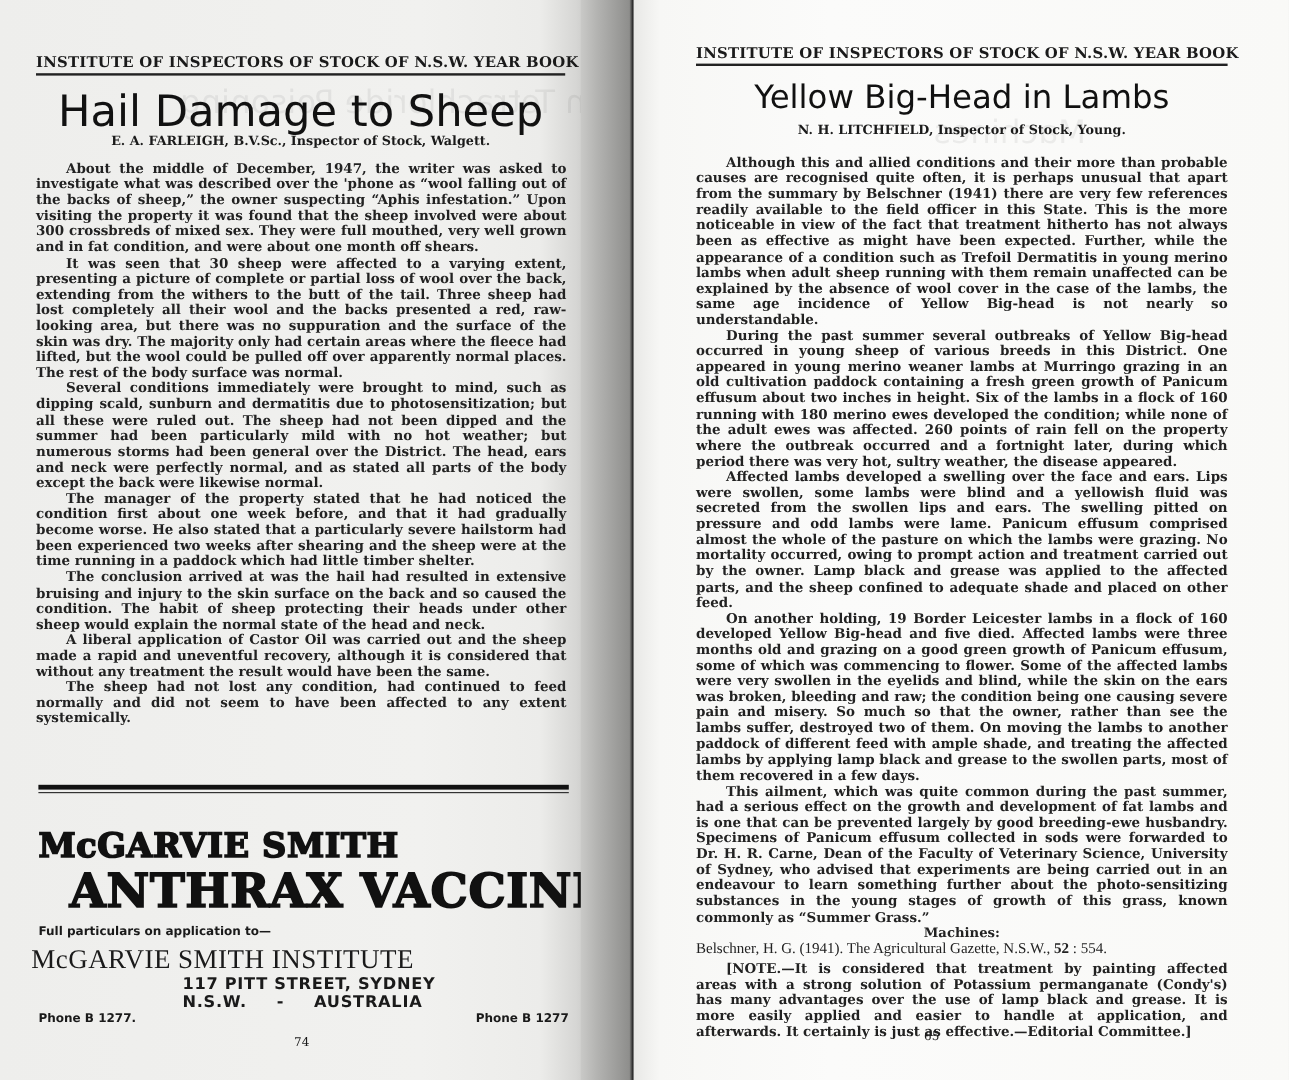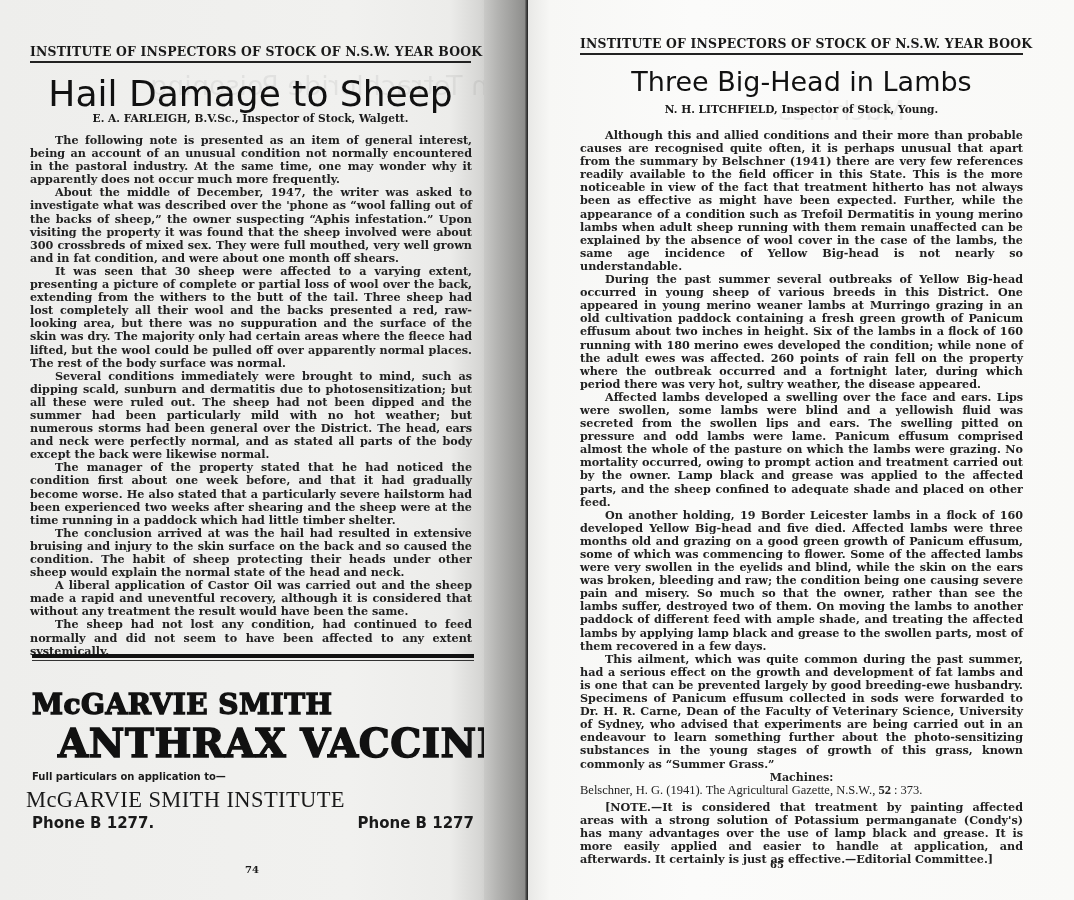--- a/index.html
+++ b/index.html
@@ -84,27 +84,27 @@
     font-family: "Liberation Serif", serif; font-size: 22.5px; text-align: left;
     margin-top: 5px; margin-left: -6px; white-space: nowrap; letter-spacing: 0.4px;
   }
   .ad-addr {
     font-family: "DejaVu Sans", sans-serif; font-weight: bold; font-size: 13.5px;
     line-height: 15px; text-align: left; margin-left: 120px; white-space: nowrap; letter-spacing: 0.6px;
   }
   .ad-addr-row { display: flex; width: 200px; justify-content: space-between; }
   .ad-phone-row {
     position: relative; height: 14px; margin-top: 1px;
-    font-family: "DejaVu Sans", sans-serif; font-weight: bold; font-size: 15px;
+    font-family: "DejaVu Sans", sans-serif; font-weight: bold; font-size: 10px;
   }
   .ad-phone-left { position: absolute; left: 0; top: 0; }
   .ad-phone-right { position: absolute; right: 0; top: 0; }
 
   .page-number {
-    position: absolute; font-weight: bold; font-size: 10px; font-family: "DejaVu Serif", serif;
+    position: absolute; font-weight: normal; font-size: 10px; font-family: "DejaVu Serif", serif;
   }
   .page-left .page-number { left: 245px; top: 864px; }
   .page-right .page-number { left: 242px; top: 859px; }
 
   .bleed-ghost {
     position: absolute; color: rgba(0,0,0,0.06); font-family: "DejaVu Sans", sans-serif;
     font-size: 27px; white-space: nowrap; pointer-events: none; transform: scaleX(-1);
   }
 </style>
 </head>
@@ -113,62 +113,69 @@
 <div class="spread">
 
   <div class="page page-left">
     <div class="bleed-ghost" style="left:150px; top:70px;">Carbon Tetrachloride Poisoning</div>
 
     <div class="running-header">INSTITUTE OF INSPECTORS OF STOCK OF N.S.W. YEAR BOOK</div>
     <div class="article-title">Hail Damage to Sheep</div>
     <div class="byline">E. A. FARLEIGH, B.V.Sc., Inspector of Stock, Walgett.</div>
 
     <div class="body-text">
-      <p>The following note is presented as an item of general interest, being an account of an unusual condition not normally encountered in the pastoral industry. At the same time, one may wonder why it apparently does not occur much more frequently.</p>
       <p>About the middle of December, 1947, the writer was asked to investigate what was described over the 'phone as “wool falling out of the backs of sheep,” the owner suspecting “Aphis infestation.” Upon visiting the property it was found that the sheep involved were about 300 crossbreds of mixed sex. They were full mouthed, very well grown and in fat condition, and were about one month off shears.</p>
       <p>It was seen that 30 sheep were affected to a varying extent, presenting a picture of complete or partial loss of wool over the back, extending from the withers to the butt of the tail. Three sheep had lost completely all their wool and the backs presented a red, raw-looking area, but there was no suppuration and the surface of the skin was dry. The majority only had certain areas where the fleece had lifted, but the wool could be pulled off over apparently normal places. The rest of the body surface was normal.</p>
       <p>Several conditions immediately were brought to mind, such as dipping scald, sunburn and dermatitis due to photosensitization; but all these were ruled out. The sheep had not been dipped and the summer had been particularly mild with no hot weather; but numerous storms had been general over the District. The head, ears and neck were perfectly normal, and as stated all parts of the body except the back were likewise normal.</p>
       <p>The manager of the property stated that he had noticed the condition first about one week before, and that it had gradually become worse. He also stated that a particularly severe hailstorm had been experienced two weeks after shearing and the sheep were at the time running in a paddock which had little timber shelter.</p>
       <p>The conclusion arrived at was the hail had resulted in extensive bruising and injury to the skin surface on the back and so caused the condition. The habit of sheep protecting their heads under other sheep would explain the normal state of the head and neck.</p>
       <p>A liberal application of Castor Oil was carried out and the sheep made a rapid and uneventful recovery, although it is considered that without any treatment the result would have been the same.</p>
       <p>The sheep had not lost any condition, had continued to feed normally and did not seem to have been affected to any extent systemically.</p>
     </div>
 
     <div class="ad">
       <div class="ad-rule-thick"></div>
       <div class="ad-rule-thin"></div>
       <div class="ad-head ad-head-1">McGARVIE SMITH</div>
       <div class="ad-head ad-head-2">ANTHRAX VACCINE</div>
       <div class="ad-sub">Full particulars on application to—</div>
       <div class="ad-inst">McGARVIE SMITH INSTITUTE</div>
+      <div class="ad-addr">
+        <div>117 PITT STREET, SYDNEY</div>
+        <div class="ad-addr-row">
+          <span>N.S.W.</span>
+          <span>-</span>
+          <span>AUSTRALIA</span>
+        </div>
+      </div>
       <div class="ad-phone-row">
         <span class="ad-phone-left">Phone B 1277.</span>
         <span class="ad-phone-right">Phone B 1277</span>
       </div>
     </div>
 
     <div class="page-number">74</div>
   </div>
 
   <div class="gutter"></div>
 
   <div class="page page-right">
     <div class="bleed-ghost" style="left:250px; top:95px;">Machines</div>
 
     <div class="running-header">INSTITUTE OF INSPECTORS OF STOCK OF N.S.W. YEAR BOOK</div>
-    <div class="article-title">Three Big-Head in Lambs</div>
+    <div class="article-title">Yellow Big-Head in Lambs</div>
     <div class="byline">N. H. LITCHFIELD, Inspector of Stock, Young.</div>
 
     <div class="body-text">
       <p>Although this and allied conditions and their more than probable causes are recognised quite often, it is perhaps unusual that apart from the summary by Belschner (1941) there are very few references readily available to the field officer in this State. This is the more noticeable in view of the fact that treatment hitherto has not always been as effective as might have been expected. Further, while the appearance of a condition such as Trefoil Dermatitis in young merino lambs when adult sheep running with them remain unaffected can be explained by the absence of wool cover in the case of the lambs, the same age incidence of Yellow Big-head is not nearly so understandable.</p>
       <p>During the past summer several outbreaks of Yellow Big-head occurred in young sheep of various breeds in this District. One appeared in young merino weaner lambs at Murringo grazing in an old cultivation paddock containing a fresh green growth of Panicum effusum about two inches in height. Six of the lambs in a flock of 160 running with 180 merino ewes developed the condition; while none of the adult ewes was affected. 260 points of rain fell on the property where the outbreak occurred and a fortnight later, during which period there was very hot, sultry weather, the disease appeared.</p>
       <p>Affected lambs developed a swelling over the face and ears. Lips were swollen, some lambs were blind and a yellowish fluid was secreted from the swollen lips and ears. The swelling pitted on pressure and odd lambs were lame. Panicum effusum comprised almost the whole of the pasture on which the lambs were grazing. No mortality occurred, owing to prompt action and treatment carried out by the owner. Lamp black and grease was applied to the affected parts, and the sheep confined to adequate shade and placed on other feed.</p>
       <p>On another holding, 19 Border Leicester lambs in a flock of 160 developed Yellow Big-head and five died. Affected lambs were three months old and grazing on a good green growth of Panicum effusum, some of which was commencing to flower. Some of the affected lambs were very swollen in the eyelids and blind, while the skin on the ears was broken, bleeding and raw; the condition being one causing severe pain and misery. So much so that the owner, rather than see the lambs suffer, destroyed two of them. On moving the lambs to another paddock of different feed with ample shade, and treating the affected lambs by applying lamp black and grease to the swollen parts, most of them recovered in a few days.</p>
       <p>This ailment, which was quite common during the past summer, had a serious effect on the growth and development of fat lambs and is one that can be prevented largely by good breeding-ewe husbandry. Specimens of Panicum effusum collected in sods were forwarded to Dr. H. R. Carne, Dean of the Faculty of Veterinary Science, University of Sydney, who advised that experiments are being carried out in an endeavour to learn something further about the photo-sensitizing substances in the young stages of growth of this grass, known commonly as “Summer Grass.”</p>
       <p class="ref-heading">Machines:</p>
-      <p class="ref-entry"><span>Belschner, H. G. (1941). The Agricultural Gazette, N.S.W., </span><b>52</b><span> : 373.</span></p>
+      <p class="ref-entry"><span>Belschner, H. G. (1941). The Agricultural Gazette, N.S.W., </span><b>52</b><span> : 554.</span></p>
       <p>[NOTE.—It is considered that treatment by painting affected areas with a strong solution of Potassium permanganate (Condy's) has many advantages over the use of lamp black and grease. It is more easily applied and easier to handle at application, and afterwards. It certainly is just as effective.—Editorial Committee.]</p>
     </div>
 
     <div class="page-number">65</div>
   </div>
 
 </div>
 
 </body></html>

